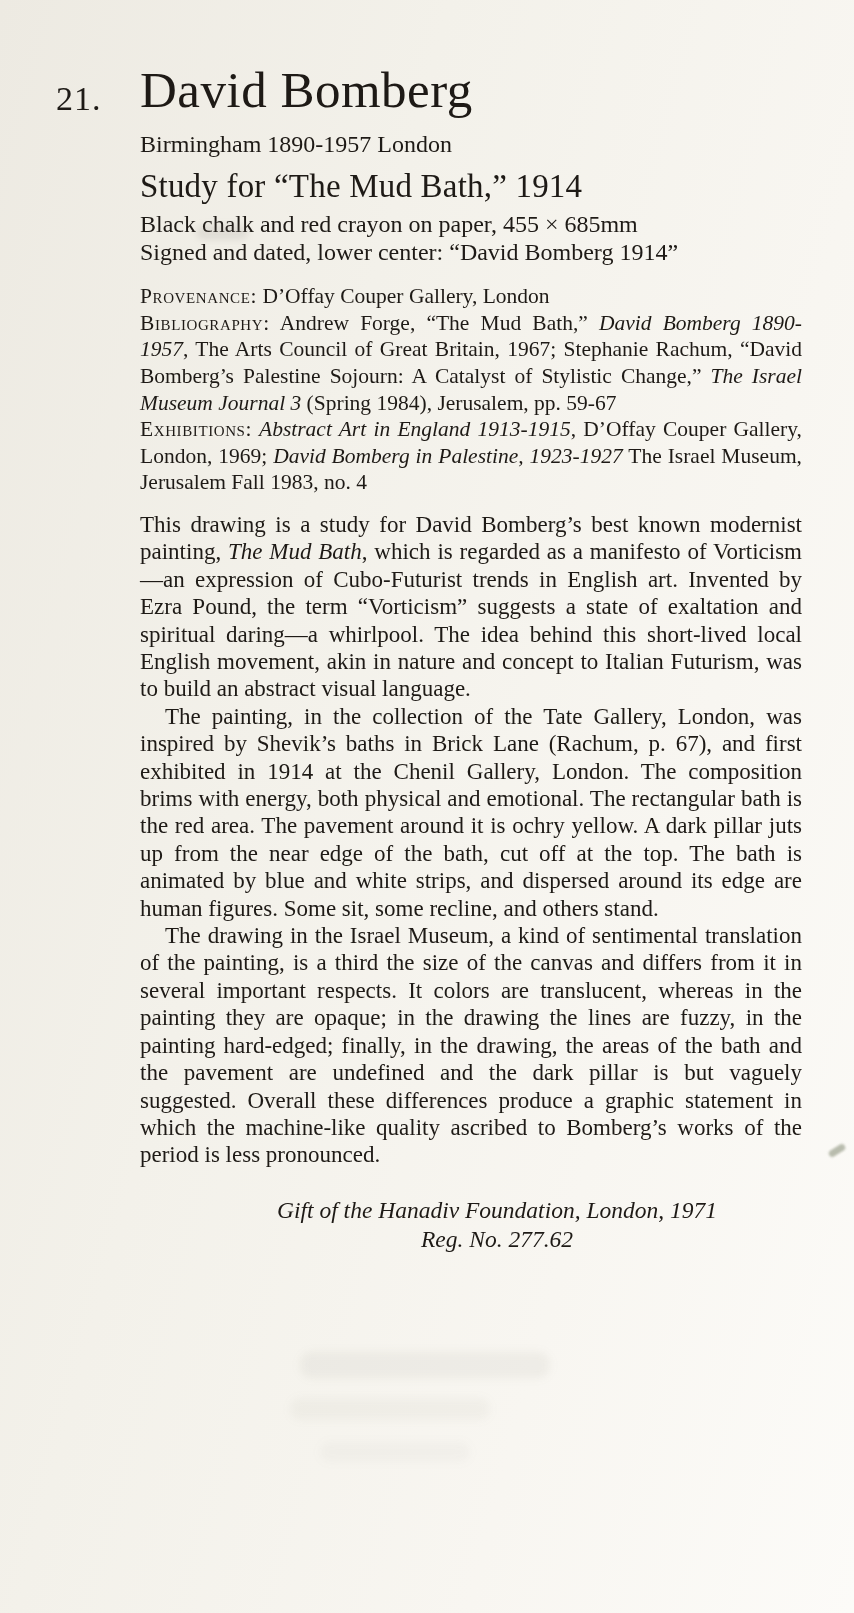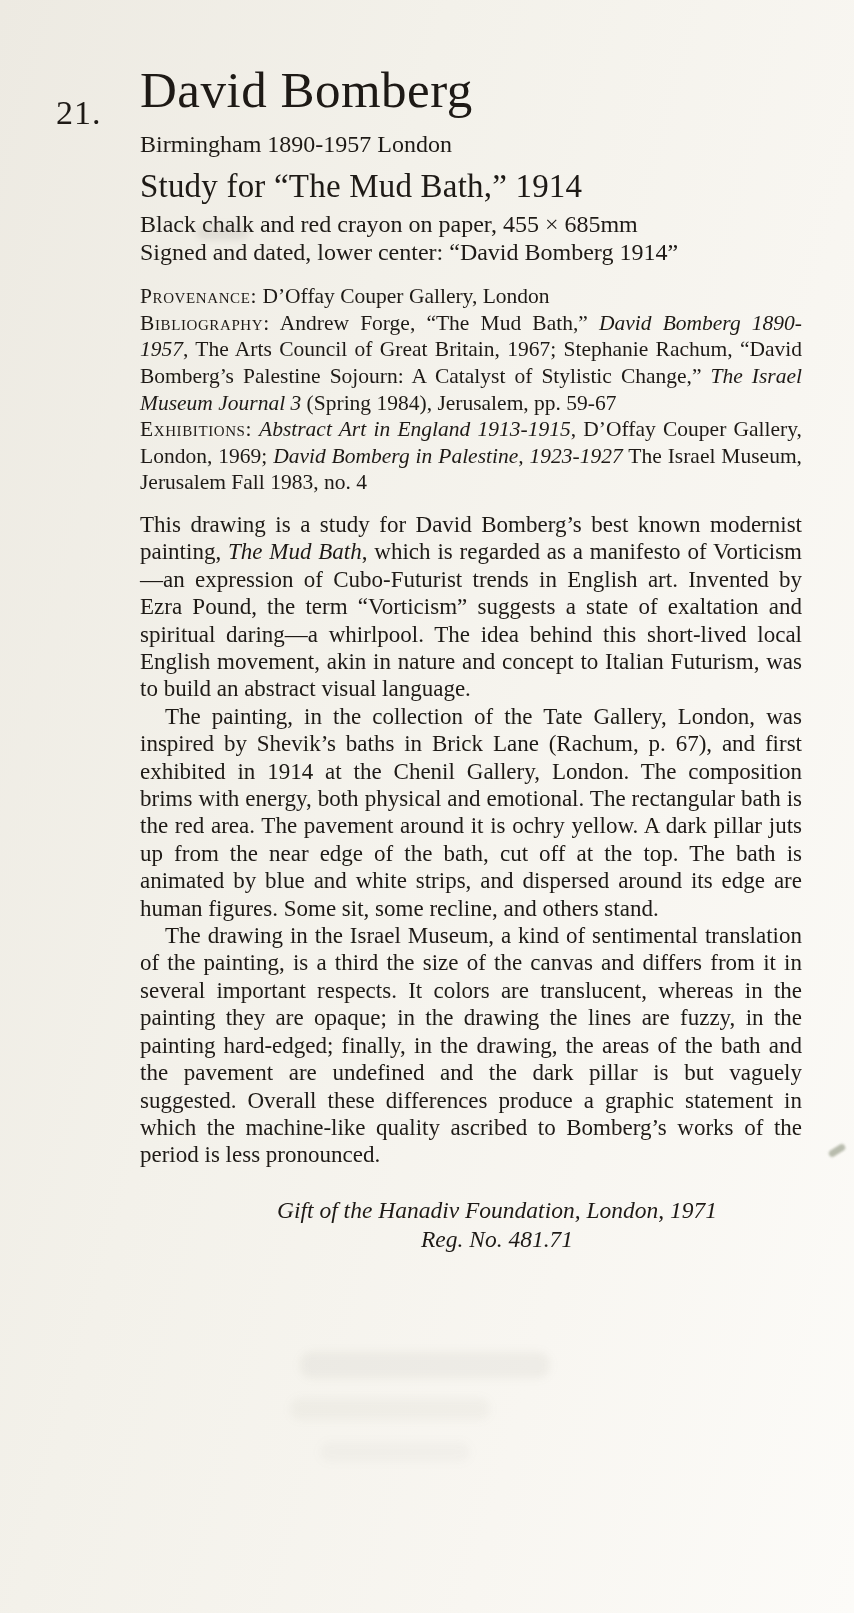--- a/index.html
+++ b/index.html
@@ -14,21 +14,21 @@
     margin: 0 auto;
     overflow: hidden;
     background: linear-gradient(105deg, #edeae2 0%, #f3f1ea 35%, #f8f6f1 70%, #fcfbf8 100%);
     color: #1e1a16;
     font-family: "Liberation Serif", "DejaVu Serif", serif;
     -webkit-font-smoothing: antialiased;
   }
   .entry-no {
     position: absolute;
     left: 56px;
-    top: 94px;
+    top: 80px;
     font-size: 34px;
     letter-spacing: 1px;
   }
   .artist {
     margin: 0 0 0 140px;
     padding-top: 64px;
     font-size: 51px;
     font-weight: 400;
     line-height: 1.05;
     letter-spacing: 0.5px;
@@ -158,21 +158,21 @@
   </div>
 
   <div class="essay">
     <p><span>This drawing is a study for David Bomberg’s best known modernist painting, </span><span class="i">The Mud Bath</span><span>, which is regarded as a manifesto of Vorticism—an expression of Cubo-Futurist trends in English art. Invented by Ezra Pound, the term “Vorticism” suggests a state of exaltation and spiritual daring—a whirlpool. The idea behind this short-lived local English movement, akin in nature and concept to Italian Futurism, was to build an abstract visual language.</span></p>
     <p class="indent">The painting, in the collection of the Tate Gallery, London, was inspired by Shevik’s baths in Brick Lane (Rachum, p. 67), and first exhibited in 1914 at the Chenil Gallery, London. The composition brims with energy, both physical and emotional. The rectangular bath is the red area. The pavement around it is ochry yellow. A dark pillar juts up from the near edge of the bath, cut off at the top. The bath is animated by blue and white strips, and dispersed around its edge are human figures. Some sit, some recline, and others stand.</p>
     <p class="indent">The drawing in the Israel Museum, a kind of sentimental translation of the painting, is a third the size of the canvas and differs from it in several important respects. It colors are translucent, whereas in the painting they are opaque; in the drawing the lines are fuzzy, in the painting hard-edged; finally, in the drawing, the areas of the bath and the pavement are undefined and the dark pillar is but vaguely suggested. Overall these differences produce a graphic statement in which the machine-like quality ascribed to Bomberg’s works of the period is less pronounced.</p>
   </div>
 
   <div class="credit-block">
     <p>Gift of the Hanadiv Foundation, London, 1971</p>
-    <p>Reg. No. 481.71</p>
+    <p>Reg. No. 277.62</p>
   </div>
 
   <div class="artifact smudge-medium"></div>
   <div class="artifact edge-mark"></div>
   <div class="artifact showthrough-1"></div>
   <div class="artifact showthrough-2"></div>
   <div class="artifact showthrough-3"></div>
 
 </div>
 

